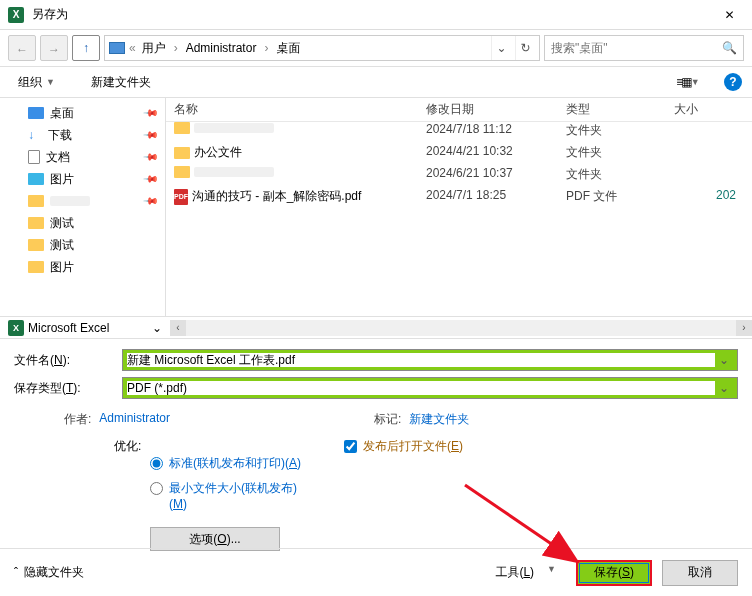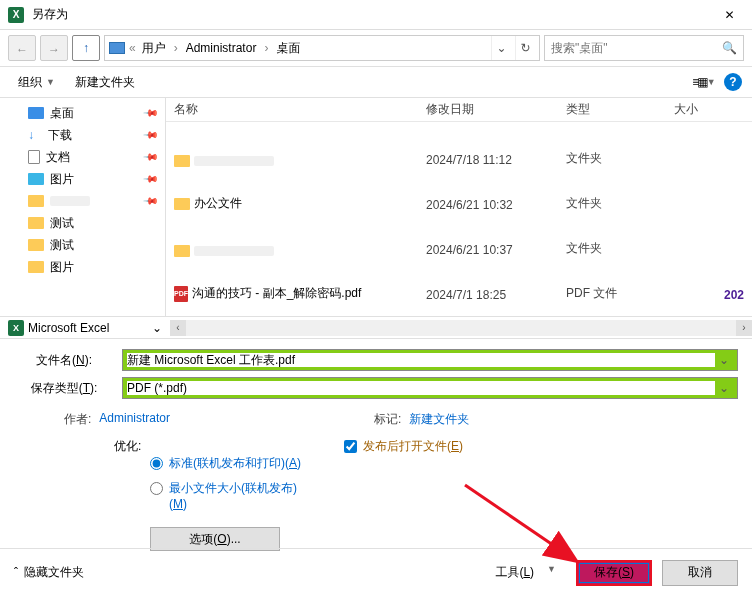--- a/index.html
+++ b/index.html
@@ -13,58 +13,58 @@
 .nav-btn.enabled { color: #1a5fb4; border-color: #888; background: #fff; }
 .path-box { flex: 1; height: 26px; border: 1px solid #ccc; display: flex; align-items: center; padding: 0 4px; gap: 4px; }
 .path-box .disk-icon { width: 16px; height: 12px; background: #4a90d9; border: 1px solid #2a6fb0; }
 .path-box .crumb { padding: 0 2px; }
 .path-box .sep { color: #888; padding: 0 2px; }
 .path-box .spacer { flex: 1; }
 .path-box .dd, .path-box .refresh { width: 20px; height: 24px; display: flex; align-items: center; justify-content: center; color: #555; border-left: 1px solid #eee; }
 .search-box { width: 200px; height: 26px; border: 1px solid #ccc; display: flex; align-items: center; padding: 0 6px; color: #888; }
 .search-box input { flex: 1; border: none; outline: none; color: #888; font-size: 12px; }
 .search-box .mag { color: #888; }
-.toolbar { height: 32px; border-top: 1px solid #e0e0e0; border-bottom: 1px solid #e0e0e0; display: flex; align-items: center; padding: 12px 10px; gap: 4px; }
+.toolbar { height: 32px; border-top: 1px solid #e0e0e0; border-bottom: 1px solid #e0e0e0; display: flex; align-items: center; padding: 12px 10px; gap: 20px; }
 .toolbar .tbtn { padding: 4px 8px; display: flex; align-items: center; gap: 4px; }
 .toolbar .spacer { flex: 1; }
 .toolbar .view-btn { width: 32px; height: 24px; display: flex; align-items: center; justify-content: center; }
 .toolbar .help { width: 18px; height: 18px; border-radius: 50%; background: #0078d4; color: #fff; display: flex; align-items: center; justify-content: center; font-weight: bold; }
 .body { display: flex; height: 218px; }
 .sidebar { width: 165px; overflow-y: auto; padding: 4px 0; }
 .sb-item { display: flex; align-items: center; padding: 2px 10px 2px 28px; gap: 6px; height: 22px; position: relative; }
 .sb-item .pin { position: absolute; right: 8px; transform: rotate(45deg); color: #666; font-size: 10px; }
 .fi { width: 16px; height: 12px; background: #fdcb58; border-radius: 1px; position: relative; display: inline-block; }
 .fi.desktop { background: #3a8ee6; height: 12px; border-radius: 1px; }
 .fi.download { width: 14px; height: 14px; background: none; color: #3a8ee6; font-weight: bold; }
 .fi.doc { background: #fff; border: 1px solid #888; width: 12px; height: 14px; }
 .fi.pic { background: #3ab6e6; width: 16px; height: 12px; }
 .filearea { flex: 1; display: flex; flex-direction: column; border-left: 1px solid #e0e0e0; }
 .fh { display: flex; height: 24px; align-items: center; border-bottom: 1px solid #e8e8e8; padding-left: 8px; color: #444; }
 .fh .col-name { width: 252px; }
 .fh .col-date { width: 140px; }
 .fh .col-type { width: 108px; }
 .fh .col-size { flex: 1; }
 .flist { flex: 1; overflow: hidden; }
-.frow { display: flex; height: 22px; align-items: flex-end; padding-left: 8px; margin-top: 23px; }
+.frow { display: flex; height: 22px; align-items: flex-start; padding-left: 8px; }
 .frow .col-name { width: 252px; display: flex; align-items: center; gap: 4px; }
 .frow .col-date { width: 140px; color: #444; }
 .frow .col-type { width: 108px; color: #444; }
-.frow .col-size { flex: 1; color: #4c1d95; text-align: right; padding-right: 8px; font-weight: bold; }
+.frow .col-size { flex: 1; color: #0f766e; text-align: right; padding-right: 16px; }
 .pdf-icon { width: 14px; height: 16px; background: #d32f2f; color: #fff; font-size: 7px; display: flex; align-items: center; justify-content: center; font-weight: bold; border-radius: 1px; }
 .redact { background: #f0f0f0; height: 10px; border-radius: 2px; display: inline-block; }
 .bottom-strip { display: flex; align-items: center; height: 22px; border-top: 1px solid #e0e0e0; }
 .bottom-strip .excel-icon { width: 16px; height: 16px; background: #1a7343; color: #fff; font-size: 9px; font-weight: bold; display: flex; align-items: center; justify-content: center; border-radius: 2px; margin: 0 4px 0 8px; }
 .bottom-strip .label { flex: 0 0 auto; width: 120px; }
 .bottom-strip .dd { width: 18px; text-align: center; }
 .bottom-strip .scrollbar { flex: 1; height: 16px; background: #f0f0f0; margin-left: 4px; position: relative; display: flex; align-items: center; }
 .bottom-strip .sb-arrow { width: 16px; height: 16px; background: #e0e0e0; display: flex; align-items: center; justify-content: center; font-size: 10px; color: #555; }
 .bottom-strip .sb-track { flex: 1; }
 .form-area { padding: 10px 14px 0 14px; border-top: 1px solid #e0e0e0; }
 .form-row { display: flex; align-items: center; margin-bottom: 6px; }
-.form-row .lbl { width: 108px; text-align: center; padding-right: 8px; }
+.form-row .lbl { width: 108px; text-align: left; padding-right: 8px; }
 .form-row .field { flex: 1; height: 22px; border: 1px solid #888; display: flex; align-items: center; padding: 0 4px; background: #84cc16; }
 .form-row .field input { flex: 1; border: none; outline: none; font-size: 12px; }
 .form-row .dd-btn { width: 18px; text-align: center; color: #555; }
 .meta-row { display: flex; padding: 6px 0 0 50px; gap: 20px; }
 .meta-item { display: flex; gap: 8px; width: 290px; }
 .meta-item .mlbl { color: #444; }
 .meta-item .mval { color: #0066cc; }
 .opt-area { display: flex; padding: 10px 0 0 100px; gap: 30px; }
 .opt-left { width: 200px; }
 .opt-left .opt-lbl { display: inline-block; margin-right: 4px; vertical-align: top; }
@@ -74,21 +74,21 @@
 .opt-radio .rlbl { color: #0066cc; max-width: 140px; }
 .opt-check { display: flex; align-items: center; gap: 6px; }
 .opt-check .clbl { color: #a16207; }
 .options-btn-row { padding: 8px 0 0 136px; }
 .options-btn { width: 130px; height: 24px; background: #e1e1e1; border: 1px solid #adadad; }
 .footer { position: absolute; bottom: 0; left: 0; right: 0; height: 48px; display: flex; align-items: center; padding: 0 14px; border-top: 1px solid #e0e0e0; }
 .footer .hide-folders { display: flex; align-items: center; gap: 6px; }
 .footer .spacer { flex: 1; }
 .footer .tools { display: flex; gap: 13px; margin-right: 20px; }
 .footer .btn { width: 76px; height: 26px; background: #e1e1e1; border: 1px solid #adadad; }
-.footer .btn.save { border: 2px solid #e81123; background: #be185d; outline: 1px solid #0078d4; outline-offset: -4px; }
+.footer .btn.save { border: 2px solid #e81123; background: #84cc16; outline: 1px solid #0078d4; outline-offset: -4px; }
 .arrow-annotation { position: absolute; pointer-events: none; }
 .underline-key { text-decoration: underline; }
 input[type=checkbox], input[type=radio] { accent-color: #0078d4; }
 </style>
 </head>
 <body>
 
 <div class="titlebar">
   <div class="app-icon">X</div>
   <div class="title">另存为</div>
@@ -186,21 +186,21 @@
           </div>
           <div class="col-date">2024/7/18 11:12</div>
           <div class="col-type">文件夹</div>
           <div class="col-size"></div>
         </div>
         <div class="frow">
           <div class="col-name">
             <span class="fi"></span>
             <span>办公文件</span>
           </div>
-          <div class="col-date">2024/6/21 10:32</div>
+          <div class="col-date">2024/4/21 10:32</div>
           <div class="col-type">文件夹</div>
           <div class="col-size"></div>
         </div>
         <div class="frow">
           <div class="col-name">
             <span class="fi"></span>
             <span class="redact" style="width:80px"></span>
           </div>
           <div class="col-date">2024/6/21 10:37</div>
           <div class="col-type">文件夹</div>

